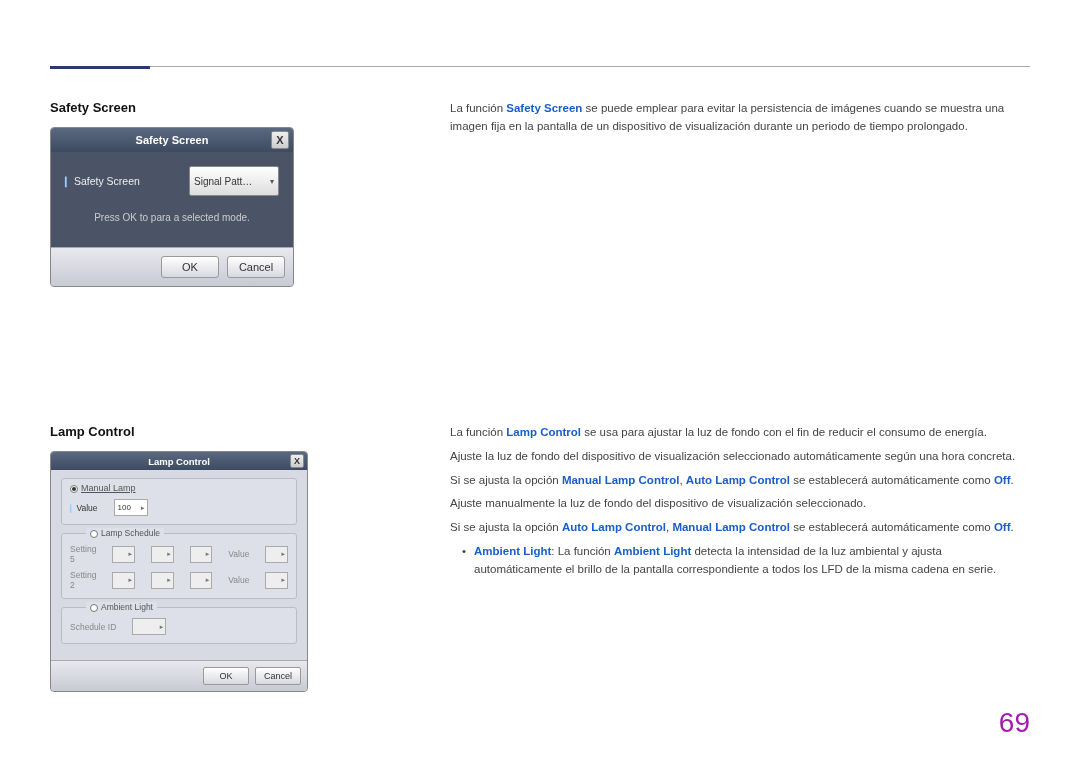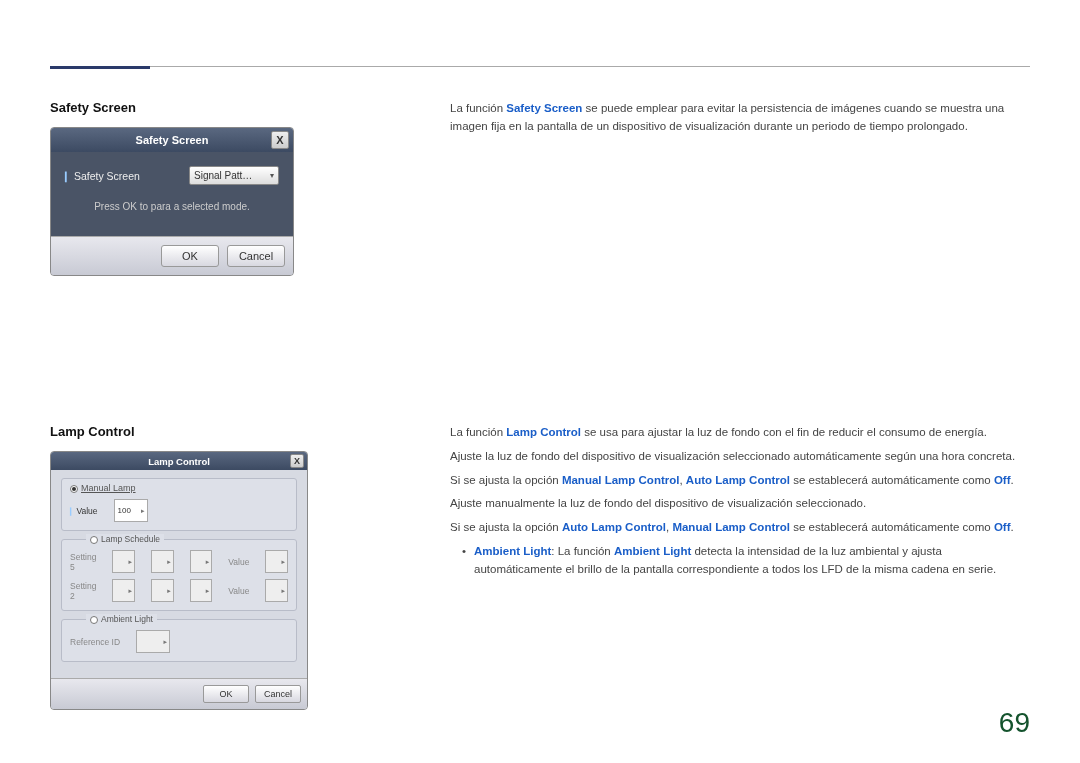--- a/index.html
+++ b/index.html
@@ -92,21 +92,21 @@
   .d1-body {
     padding: 14px 14px 10px 14px;
     background: #4a5466;
     color: #ddd;
     font-size: 10.5px;
   }
   .d1-row { display:flex; align-items:center; margin-bottom: 16px;}
   .d1-label { flex:1; color:#eee; }
   .d1-label::before{content:"▎"; color:#9cf; margin-right:2px; font-size:9px;}
   .d1-select {
-    width: 90px; height:19px;
+    width: 90px; height:30px;
     background: linear-gradient(#fff,#ddd);
     border:1px solid #888;
     border-radius:2px;
     font-size:10px;
     display:flex;align-items:center;
     padding:0 4px;
     color:#333;
     position:relative;
   }
   .d1-select::after{content:"▾";position:absolute;right:4px;font-size:8px;color:#555;}
@@ -163,41 +163,41 @@
   .d2-group-title{
     position:absolute;top:-6px;left:24px;
     background:#dde0e8;padding:0 4px;font-size:8.5px;color:#555;
   }
   .d2-radio{display:inline-block;width:8px;height:8px;border:1px solid #777;border-radius:50%;margin-right:3px;vertical-align:middle;background:#fff;position:relative;}
   .d2-radio.checked::after{content:"";position:absolute;left:1px;top:1px;width:4px;height:4px;background:#333;border-radius:50%;}
   .d2-row{display:flex;align-items:center;gap:16px;margin-top:6px;}
   .d2-lab{color:#888;font-size:8.5px;}
   .d2-lab.on::before{content:"▎";color:#9cf;margin-right:1px;font-size:7px;}
   .d2-spin{
-    width:34px;height:23px;border:1px solid #aaa;background:#fff;
+    width:34px;height:17px;border:1px solid #aaa;background:#fff;
     font-size:8px;display:flex;align-items:center;padding:0 3px;color:#333;position:relative;
   }
   .d2-spin.disabled{background:#eee;color:#bbb;}
   .d2-spin::after{content:"▸";position:absolute;right:2px;font-size:7px;color:#777;}
   .d2-footer{
     background:linear-gradient(#e8e8ee,#c8cad4);
     padding:6px;display:flex;justify-content:flex-end;gap:6px;border-top:1px solid #aaa;
   }
   .d2-btn{
     min-width:46px;height:18px;
     background:linear-gradient(#fff,#d8d8e0);
     border:1px solid #999;border-radius:2px;
     font-size:9px;display:flex;align-items:center;justify-content:center;color:#333;
   }
   .page-no{
     position:absolute;
     right:50px;
     bottom:24px;
     font-size:28px;
-    color:#14532d;
+    color:#a21caf;
     font-weight:300;
   }
   
   .sec2-left{top: 324px;}
   .sec2-right{top: 324px;}
 </style>
 </head>
 <body>
 
 <div class="header-line"></div>
@@ -271,21 +271,21 @@
             <span class="d2-lab">Value</span>
             <div class="d2-spin disabled"></div>
           </div>
         </div>
 
         <div class="d2-group">
           <div class="d2-group-title">
             <span class="d2-radio"></span><span>Ambient Light</span>
           </div>
           <div class="d2-row">
-            <span class="d2-lab">Reference ID</span>
+            <span class="d2-lab">Schedule ID</span>
             <div class="d2-spin disabled"></div>
           </div>
         </div>
 
       </div>
       <div class="d2-footer">
         <div class="d2-btn">OK</div>
         <div class="d2-btn">Cancel</div>
       </div>
     </div>

